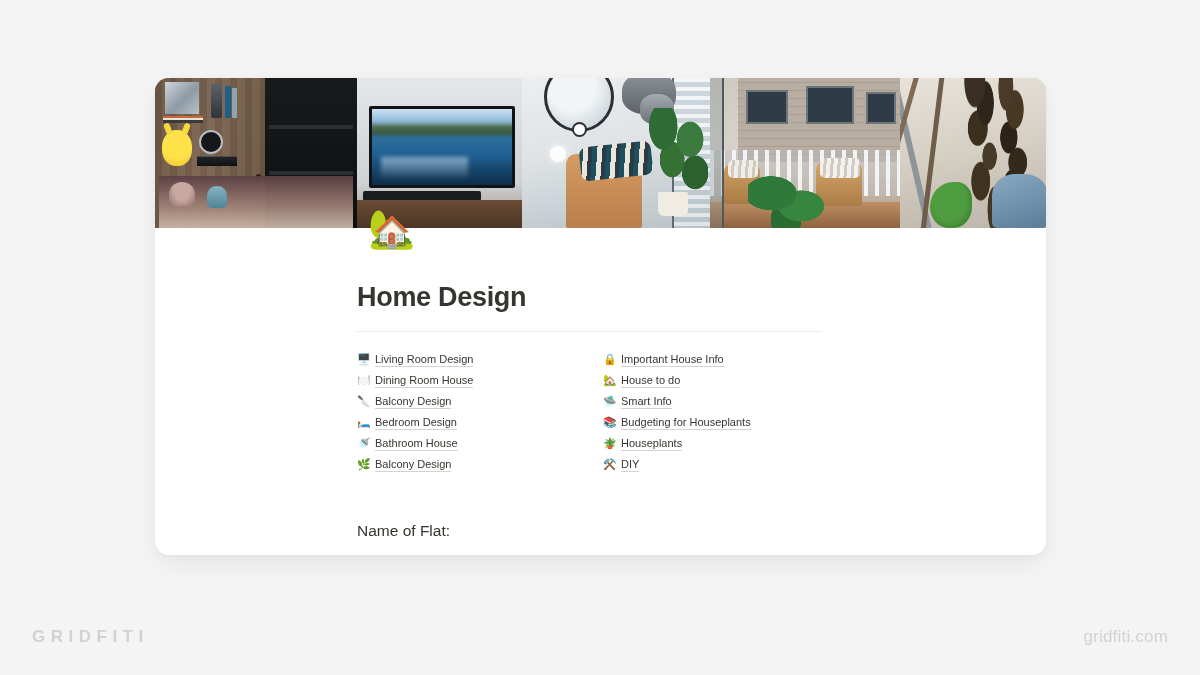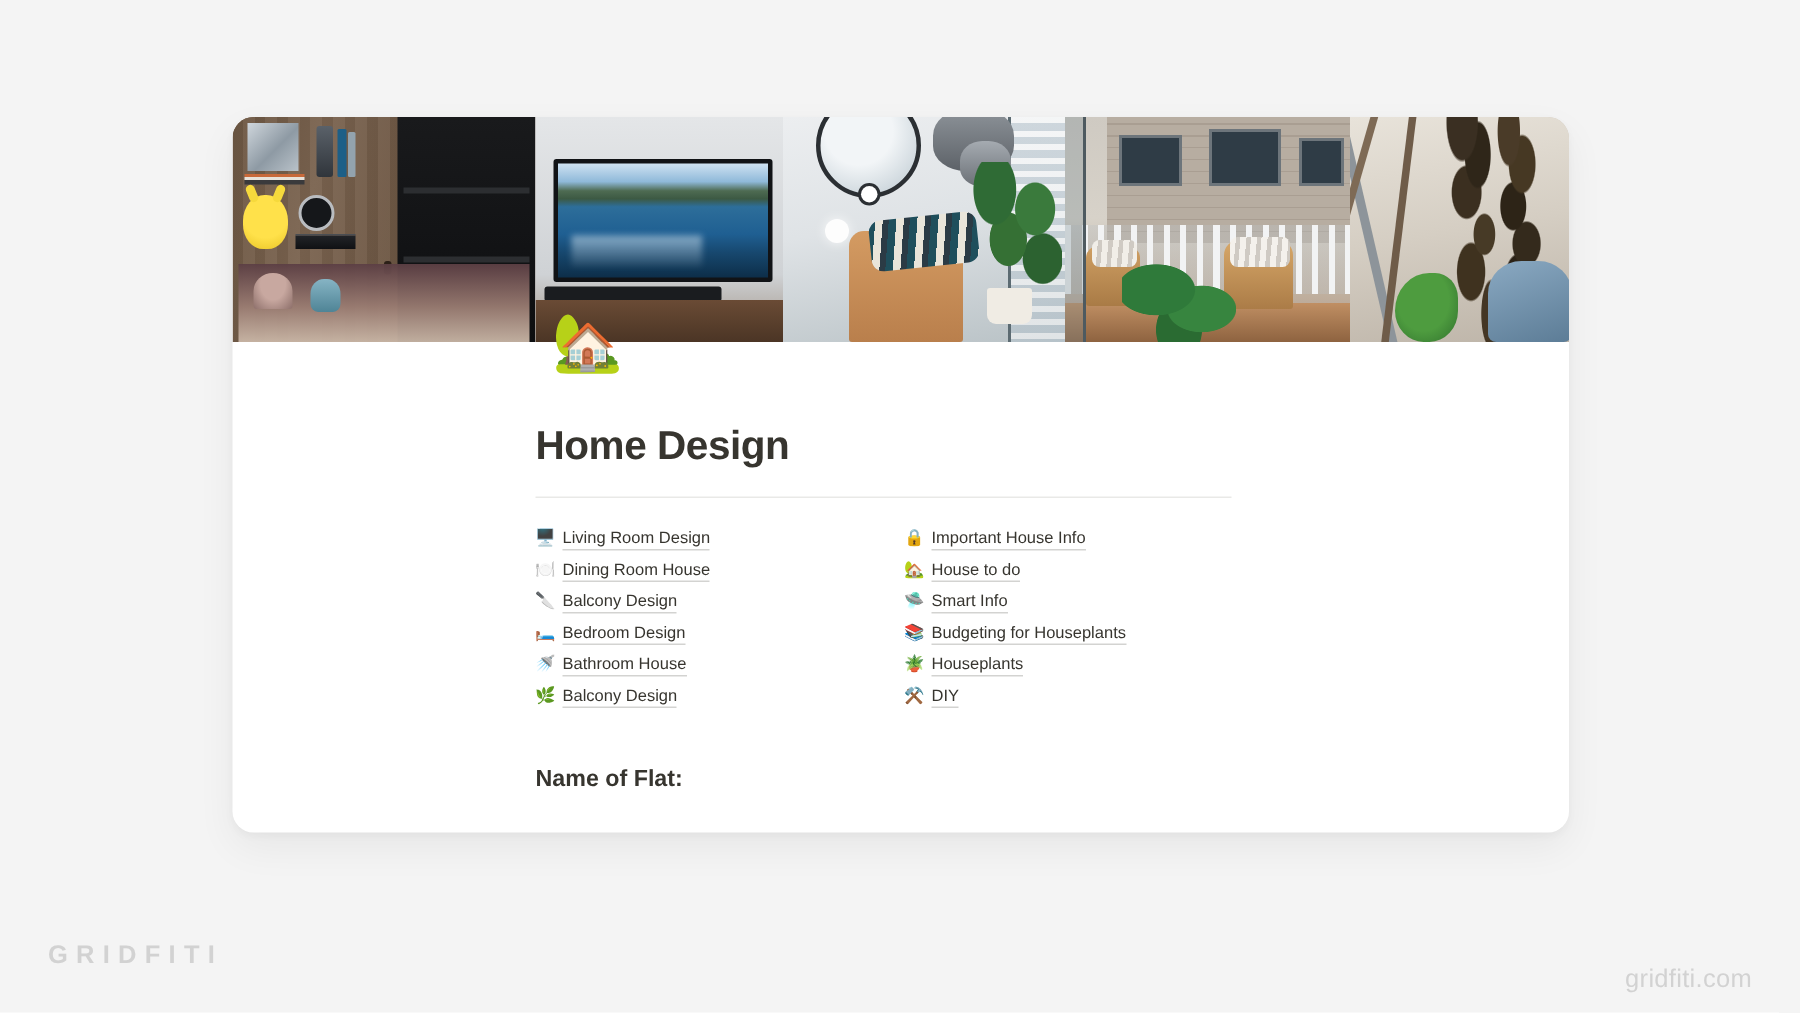--- a/index.html
+++ b/index.html
@@ -357,40 +357,40 @@
     text-align: left;
   }
   .link-text {
     font-size: 11px;
     color: #37352f;
     border-bottom: 1px solid rgba(55,53,47,.22);
     line-height: 14px;
   }
 
   .section-title {
-    margin-top: 36px;
+    margin-top: 47px;
     font-size: 15.5px;
-    font-weight: 700;
+    font-weight: 400;
     color: #37352f;
   }
 
   
   .wm-left {
     position: absolute;
     left: 32px;
     top: 627px;
     font-size: 17px;
     letter-spacing: 5.5px;
     font-weight: 700;
     color: #d2d2d2;
   }
   .wm-right {
     position: absolute;
     right: 32px;
-    top: 643px;
+    top: 627px;
     font-size: 17px;
     color: #d2d2d2;
     letter-spacing: .2px;
   }
 </style>
 </head>
 <body>
 
 <div class="page">
 

